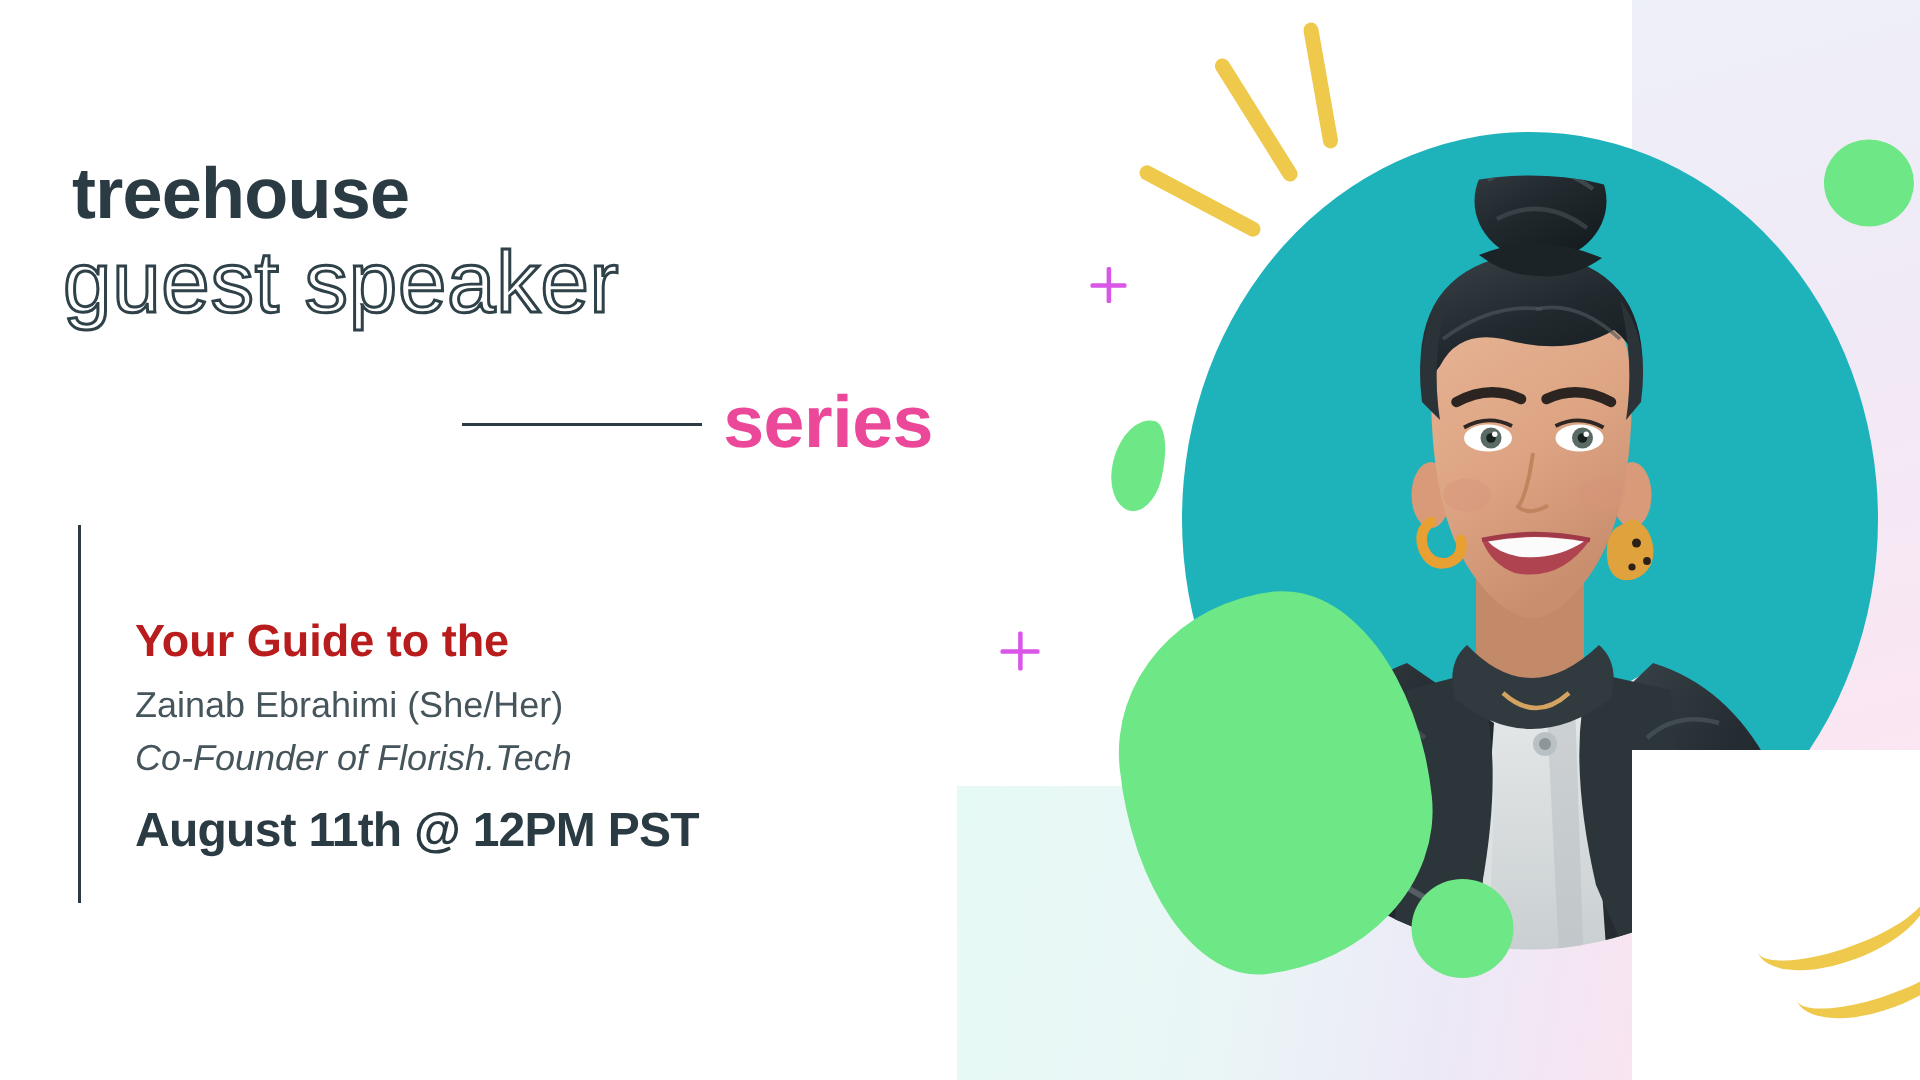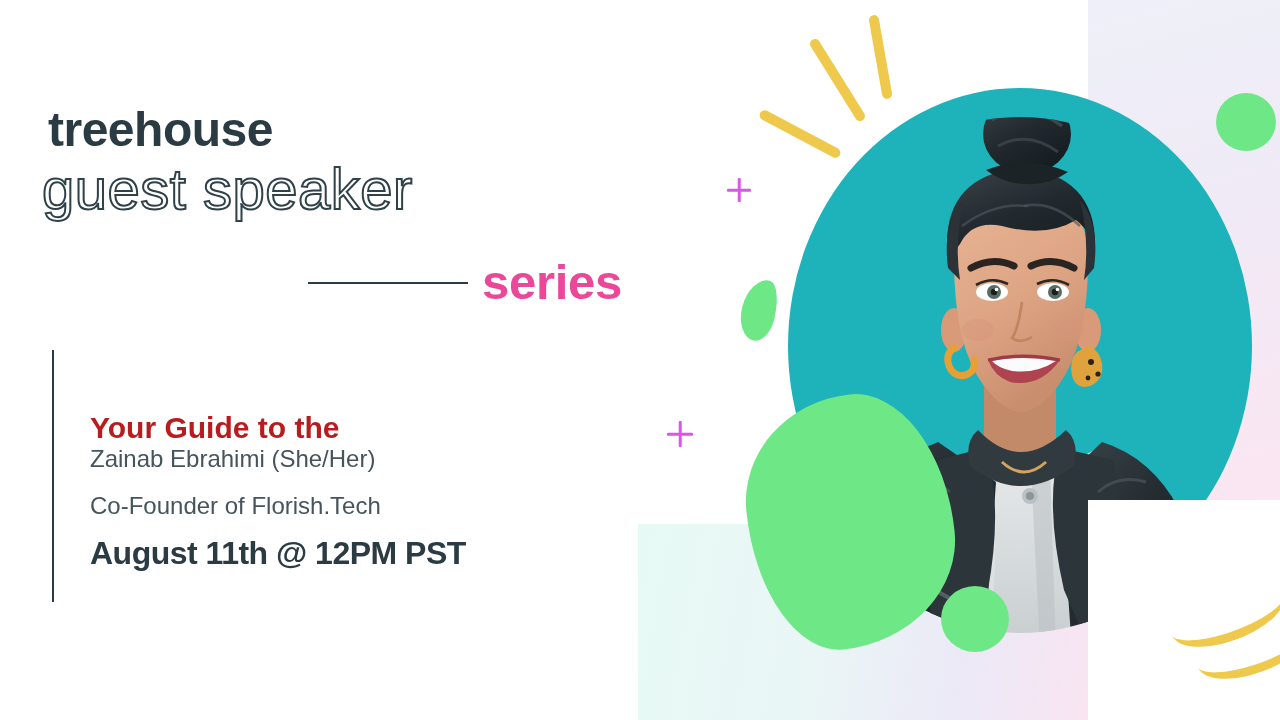--- a/index.html
+++ b/index.html
@@ -200,34 +200,35 @@
     width: 520px;
     font-size: 30px;
     font-weight: 700;
     line-height: 1.32;
     color: #b91c1c;
     margin-top: 40px;
   }
   .speaker-name {
     position: absolute;
     left: 90px;
-    top: 444px;
+    top: 456px;
     font-size: 24px;
     font-weight: 400;
     color: #46555c;
     line-height: 1.28;
   }
   .speaker-role {
     position: absolute;
     left: 90px;
     top: 491px;
     font-size: 24px;
     font-weight: 400;
     color: #46555c;
     line-height: 1.28;
+    font-style: italic;
   }
   .event-date {
     position: absolute;
     left: 90px;
     top: 536px;
     font-size: 32px;
     font-weight: 700;
     color: #2a3b43;
     line-height: 1.1;
     letter-spacing: -0.5px;

